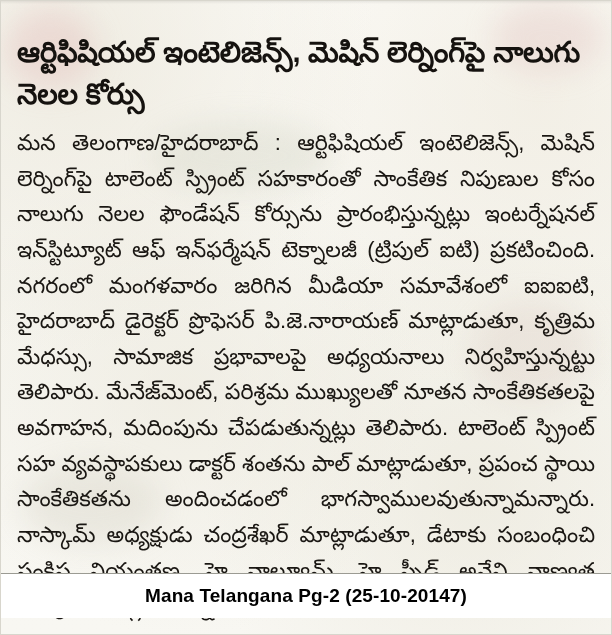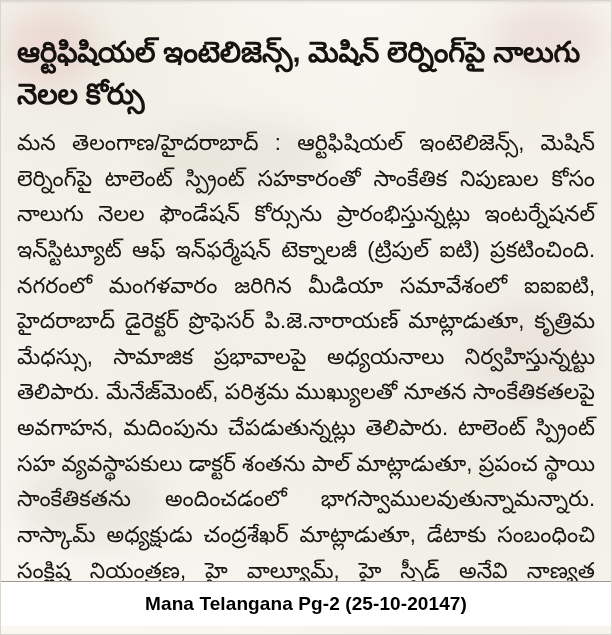--- a/index.html
+++ b/index.html
@@ -70,21 +70,21 @@
     margin: 0 2px;
     word-spacing: -0.5px;
   }
   .body-copy p {
     margin: 0;
   }
   .caption-bar {
     position: absolute;
     left: 0;
     right: 0;
-    bottom: 8px;
+    bottom: 16px;
     height: 44px;
     background: #ffffff;
     border-top: 1px solid #9b9b93;
     display: flex;
     align-items: center;
     justify-content: center;
     z-index: 3;
     text-align: center;
   }
   .caption {

